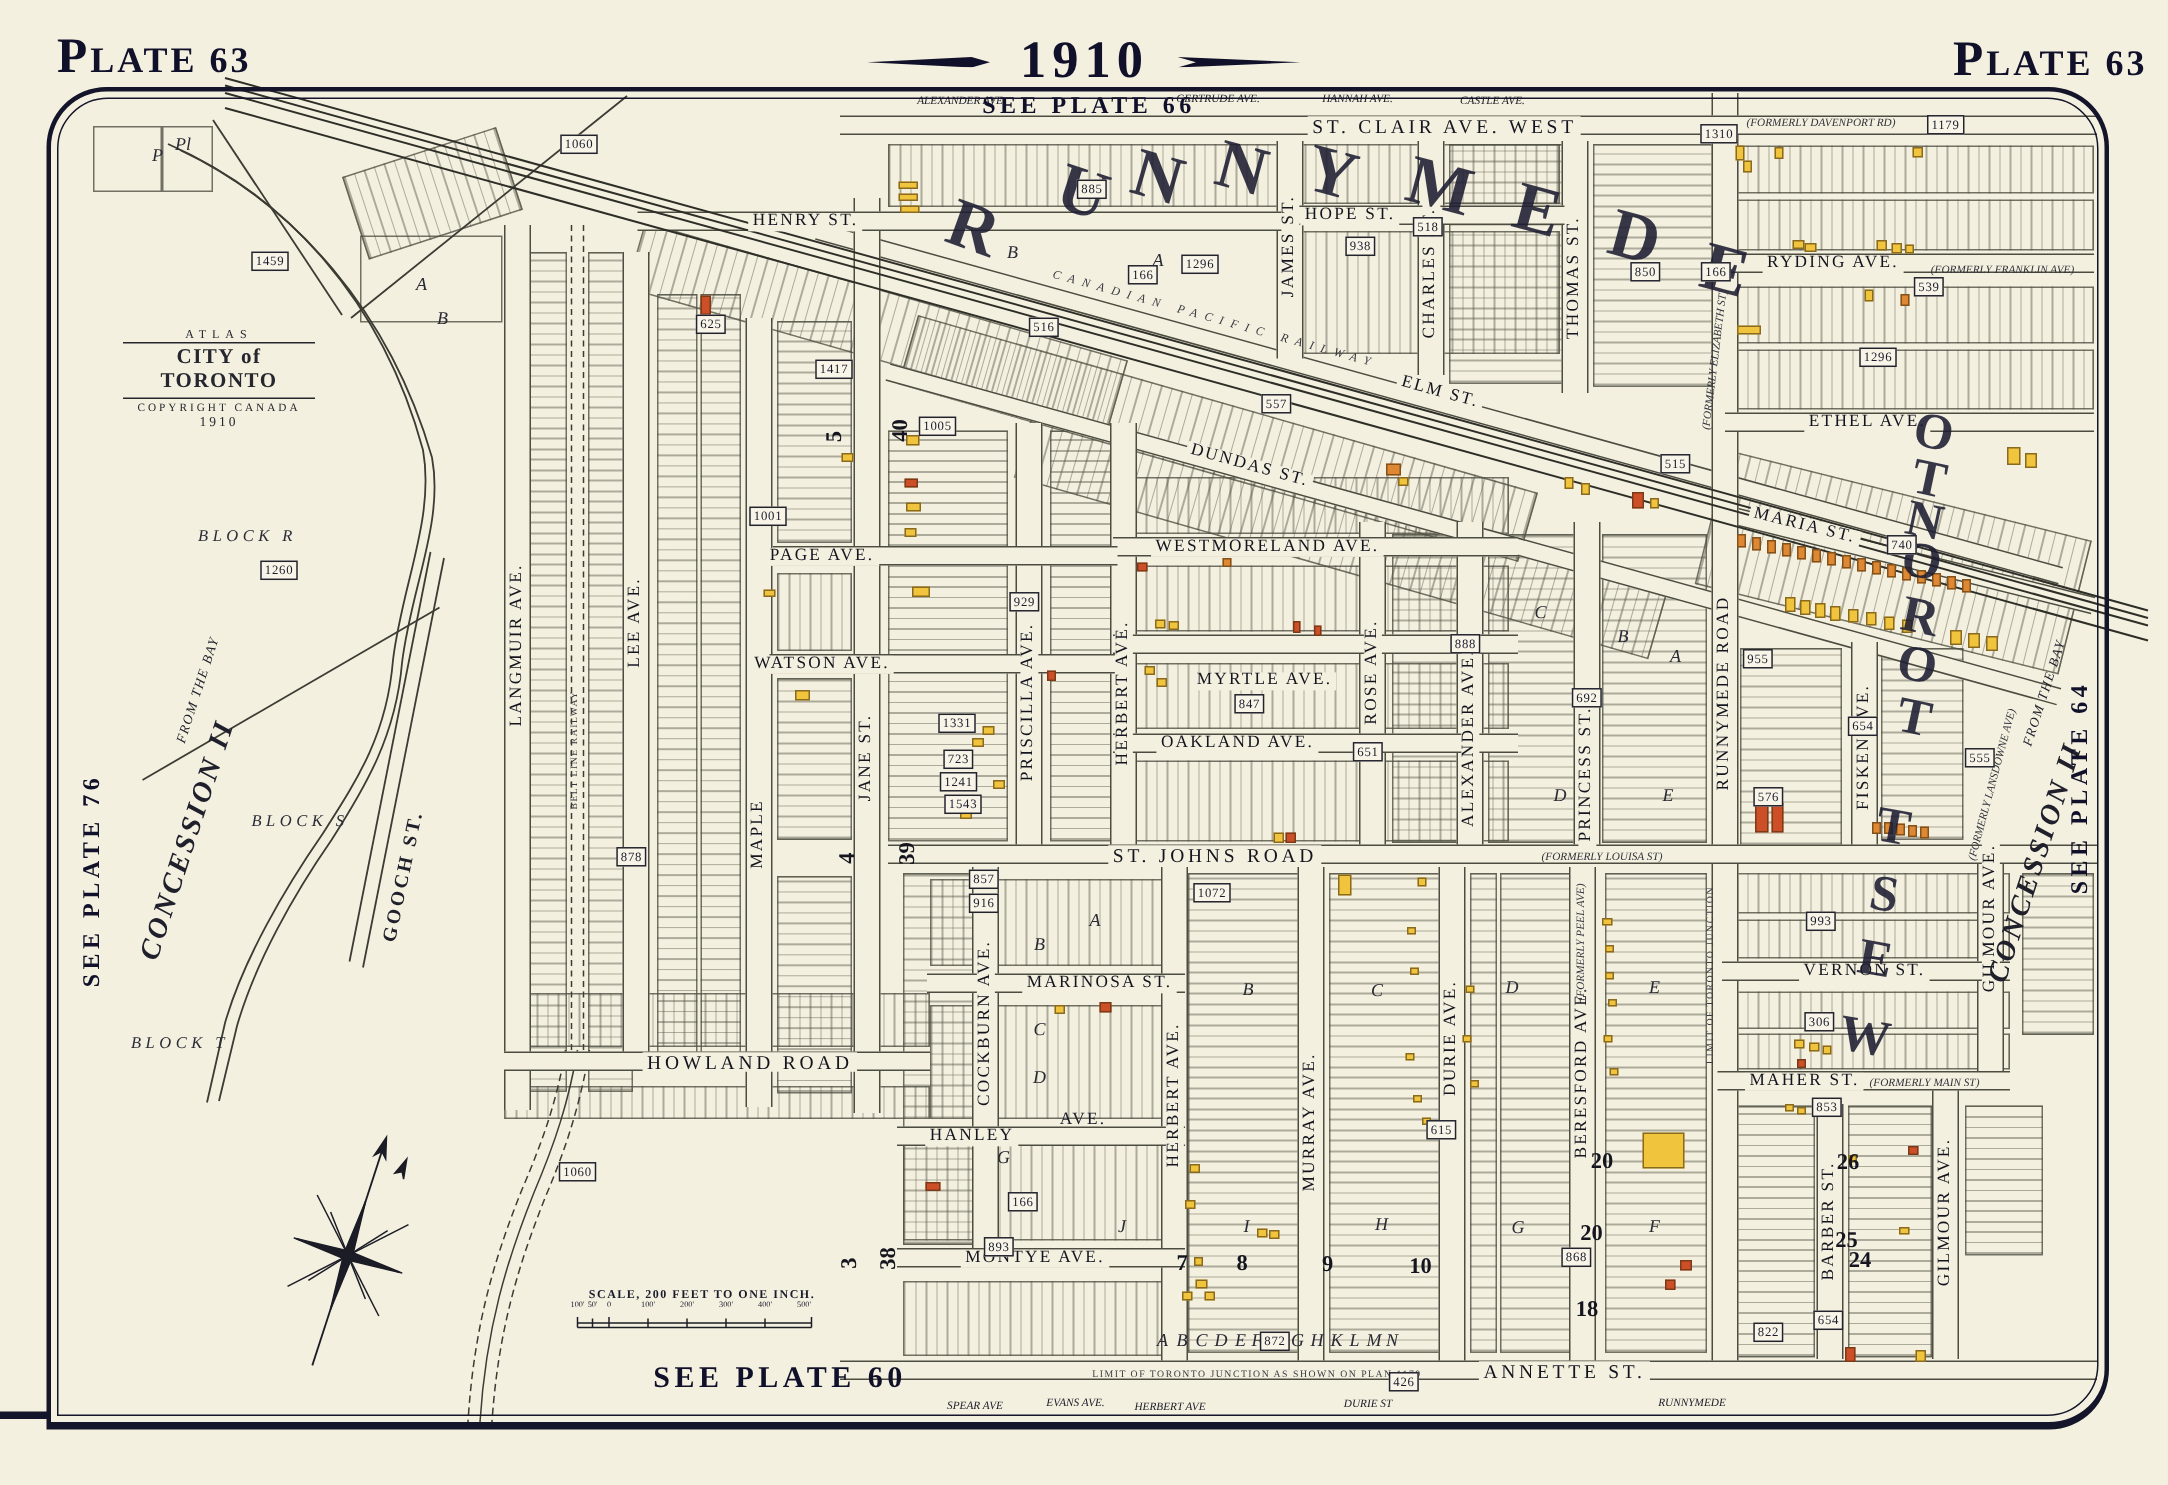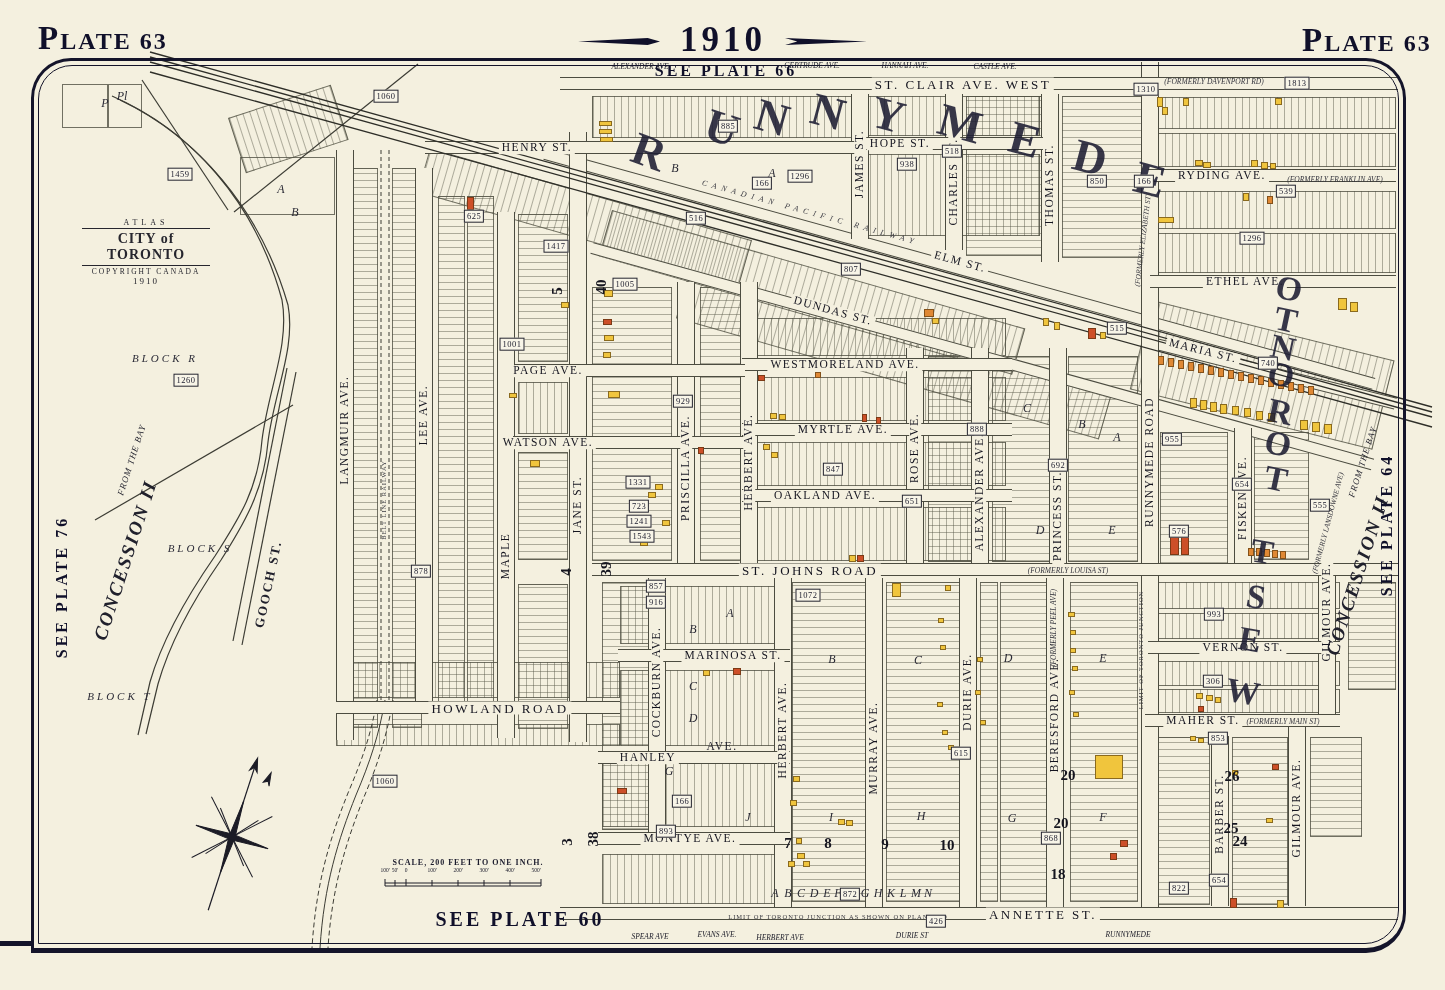--- a/index.html
+++ b/index.html
@@ -201,21 +201,21 @@
       </g>
     </svg>
 
     <div class="lyr" id="layer-marks">
         <div class="stlab big" style="left: 963px; top: 84px;">ST. CLAIR AVE. WEST</div>
         <div class="stlab" style="left: 537px; top: 148px;">HENRY ST.</div>
         <div class="stlab" style="left: 900px; top: 144px;">HOPE ST.</div>
         <div class="stlab" style="left: 1222px; top: 176px;">RYDING AVE.</div>
         <div class="stlab" style="left: 1245px; top: 282px;">ETHEL AVE.</div>
         <div class="stlab" style="left: 845px; top: 365px;">WESTMORELAND AVE.</div>
-        <div class="stlab" style="left: 843px; top: 430px;">MYRTLE AVE.</div>
+        <div class="stlab" style="left: 843px; top: 454px;">MYRTLE AVE.</div>
         <div class="stlab" style="left: 825px; top: 496px;">OAKLAND AVE.</div>
         <div class="stlab big" style="left: 810px; top: 570px;">ST. JOHNS ROAD</div>
         <div class="stlab" style="left: 548px; top: 371px;">PAGE AVE.</div>
         <div class="stlab" style="left: 548px; top: 443px;">WATSON AVE.</div>
         <div class="stlab" style="left: 1243px; top: 648px;">VERNON ST.</div>
         <div class="stlab" style="left: 1203px; top: 721px;">MAHER ST.</div>
         <div class="stlab" style="left: 733px; top: 656px;">MARINOSA ST.</div>
         <div class="stlab" style="left: 648px; top: 758px;">HANLEY</div>
         <div class="stlab" style="left: 690px; top: 839px;">MONTYE AVE.</div>
         <div class="stlab big" style="left: 500px; top: 708px;">HOWLAND ROAD</div>
@@ -479,25 +479,25 @@
         <div class="badge" style="left: 683px; top: 401px;">929</div>
         <div class="badge" style="left: 638px; top: 482px;">1331</div>
         <div class="badge" style="left: 639px; top: 506px;">723</div>
         <div class="badge" style="left: 639px; top: 521px;">1241</div>
         <div class="badge" style="left: 642px; top: 536px;">1543</div>
         <div class="badge" style="left: 728px; top: 126px;">885</div>
         <div class="badge" style="left: 762px; top: 183px;">166</div>
         <div class="badge" style="left: 800px; top: 176px;">1296</div>
         <div class="badge" style="left: 952px; top: 151px;">518</div>
         <div class="badge" style="left: 907px; top: 164px;">938</div>
-        <div class="badge" style="left: 851px; top: 269px;">807</div>
+        <div class="badge" style="left: 851px; top: 269px;">557</div>
         <div class="badge" style="left: 1097px; top: 181px;">850</div>
         <div class="badge" style="left: 1144px; top: 181px;">166</div>
         <div class="badge" style="left: 1146px; top: 89px;">1310</div>
-        <div class="badge" style="left: 1297px; top: 83px;">1813</div>
+        <div class="badge" style="left: 1297px; top: 83px;">1179</div>
         <div class="badge" style="left: 1286px; top: 191px;">539</div>
         <div class="badge" style="left: 1252px; top: 238px;">1296</div>
         <div class="badge" style="left: 1268px; top: 363px;">740</div>
         <div class="badge" style="left: 1172px; top: 439px;">955</div>
         <div class="badge" style="left: 1242px; top: 484px;">654</div>
         <div class="badge" style="left: 1179px; top: 531px;">576</div>
         <div class="badge" style="left: 1320px; top: 505px;">555</div>
         <div class="badge" style="left: 977px; top: 429px;">888</div>
         <div class="badge" style="left: 1058px; top: 465px;">692</div>
         <div class="badge" style="left: 912px; top: 501px;">651</div>
@@ -511,21 +511,21 @@
         <div class="badge" style="left: 850px; top: 894px;">872</div>
         <div class="badge" style="left: 936px; top: 921px;">426</div>
         <div class="badge" style="left: 421px; top: 571px;">878</div>
         <div class="badge" style="left: 1213px; top: 681px;">306</div>
         <div class="badge" style="left: 1218px; top: 738px;">853</div>
         <div class="badge" style="left: 1051px; top: 838px;">868</div>
         <div class="badge" style="left: 1179px; top: 888px;">822</div>
         <div class="badge" style="left: 1219px; top: 880px;">654</div>
         <div class="badge" style="left: 1214px; top: 614px;">993</div>
         <div class="badge" style="left: 696px; top: 218px;">516</div>
-        <div class="badge" style="left: 1117px; top: 328px;">515</div>
+        <div class="badge" style="left: 1117px; top: 309px;">515</div>
         <div class="badge" style="left: 385px; top: 781px;">1060</div>
       </div>
 
     <svg id="compass" width="90" height="170" style="left:187px;top:752px;">
       <g transform="rotate(18 45 85)" stroke="#1c1c26" fill="#1c1c26">
         <line x1="45" y1="8" x2="45" y2="162" stroke-width="1.2"></line>
         <polygon points="45,2 41,16 45,12 49,16"></polygon>
         <polygon points="52,10 49,22 53,19 56,23" transform="rotate(8 45 85)"></polygon>
         <g stroke-width="1">
           <line x1="13" y1="53" x2="77" y2="117"></line>

